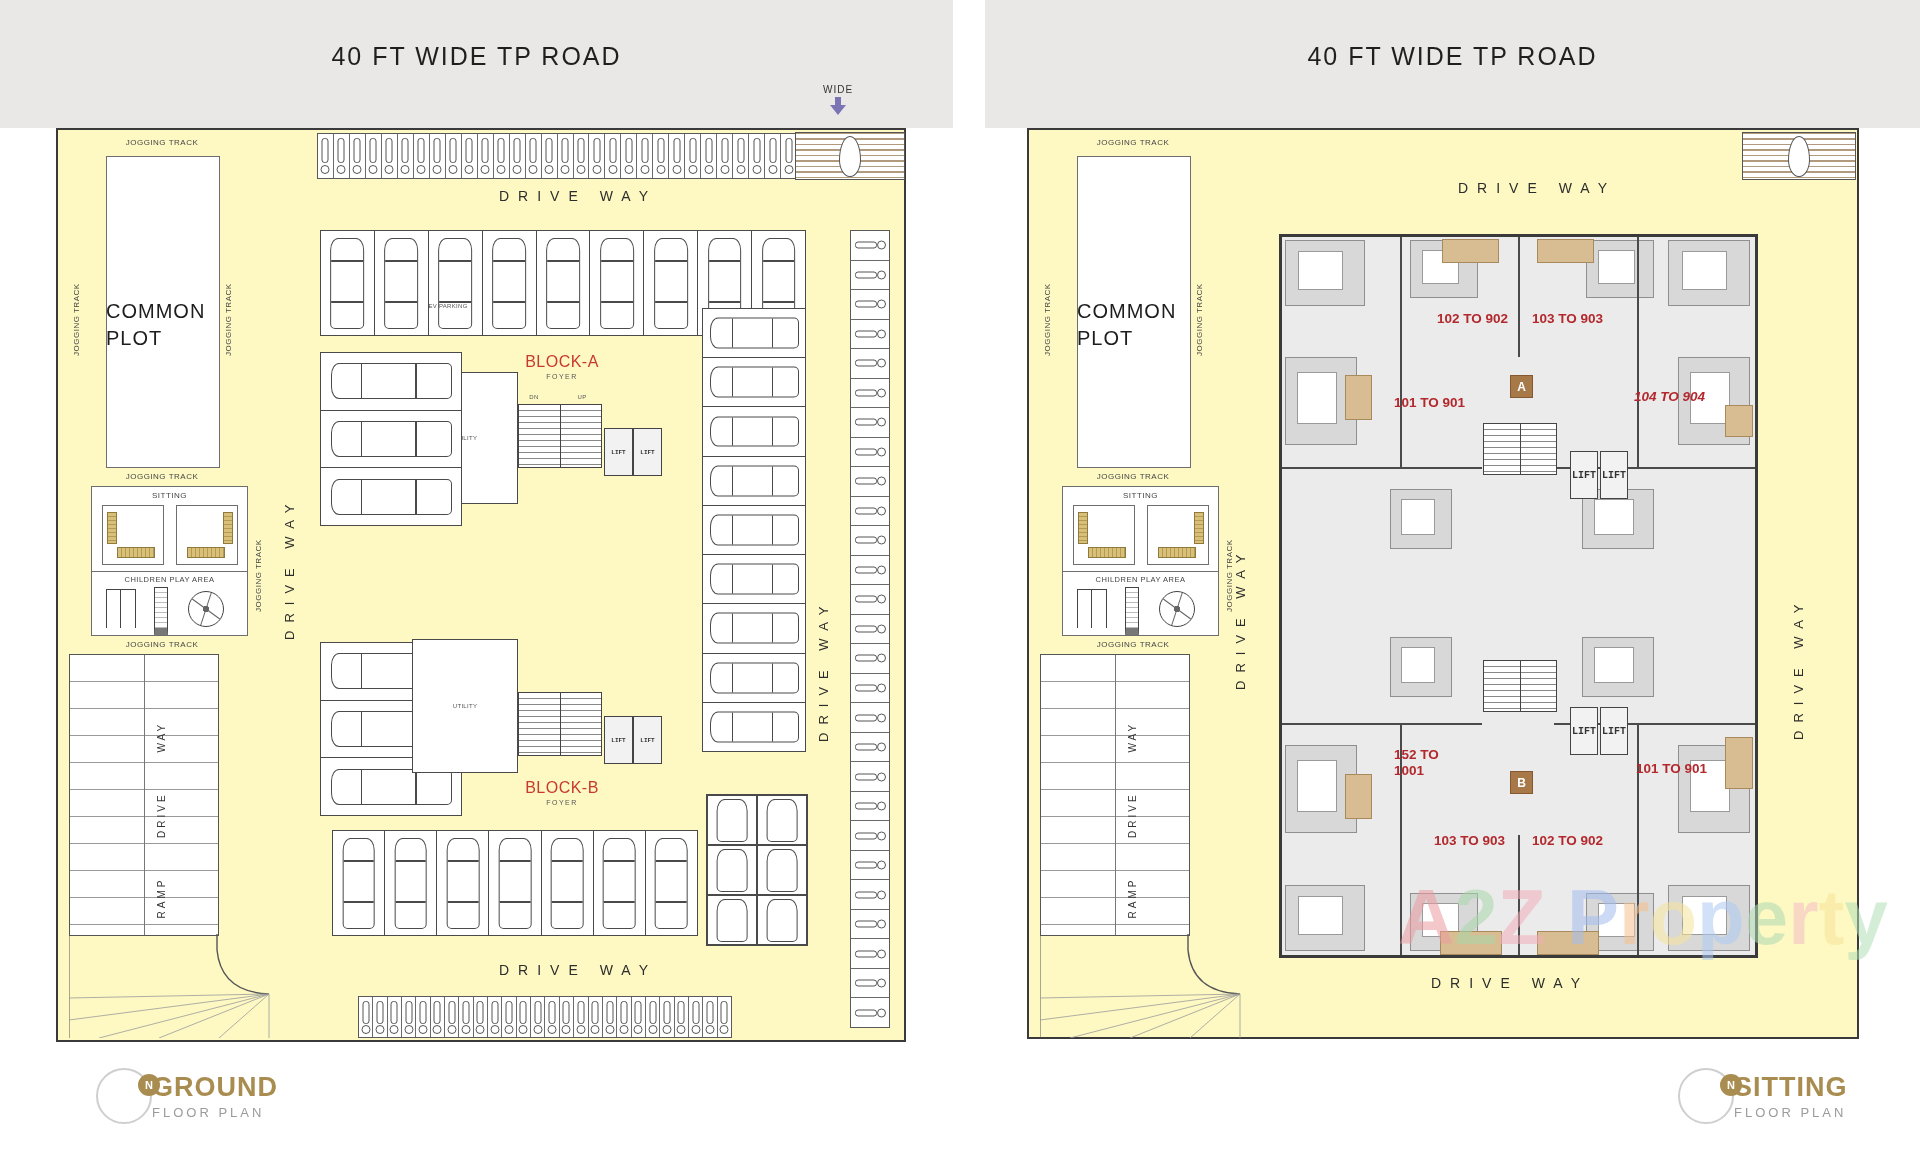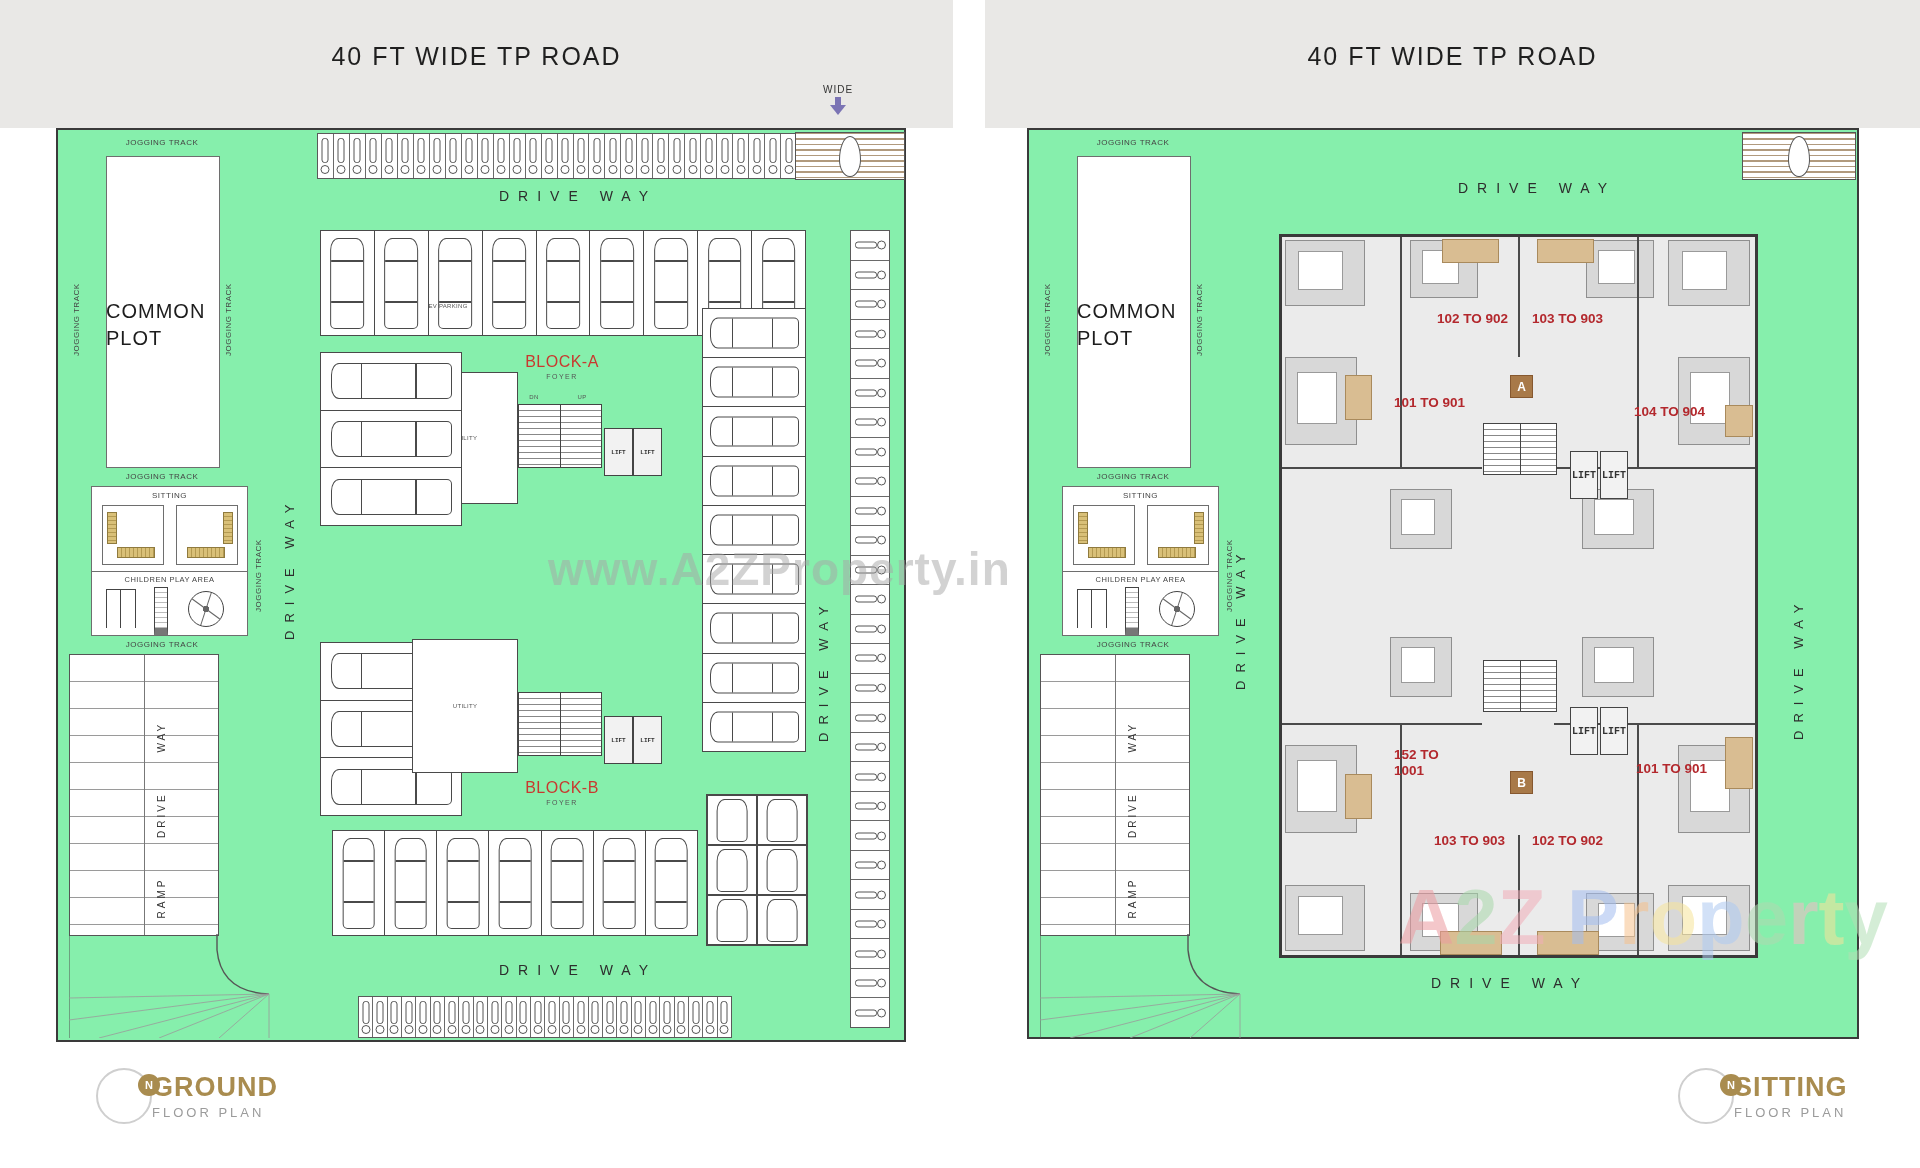--- a/index.html
+++ b/index.html
@@ -10,21 +10,21 @@
   
   .band{background:#e9e8e6;}
   .road-title{position:absolute;left:0;right:0;top:42px;text-align:center;font-size:25px;
               letter-spacing:2px;color:#1f1f1f;}
   .entry-text{font-size:10px;letter-spacing:1px;color:#333;text-align:center;}
   .entry-arrow{position:relative;width:16px;margin:2px auto 0;height:18px;}
   .entry-arrow .stem{position:absolute;left:5px;top:0;width:6px;height:9px;background:#7b74b4;}
   .entry-arrow .head{position:absolute;left:0;top:8px;width:0;height:0;
       border-left:8px solid transparent;border-right:8px solid transparent;border-top:10px solid #7b74b4;}
   
-  .plot{border:2px solid #3a3a3a;background:#86efac;}
+  .plot{border:2px solid #3a3a3a;background:#fef9c3;}
   
   .jog{font-size:8px;letter-spacing:.5px;color:#444;text-align:center;white-space:nowrap;}
   .vtext{writing-mode:vertical-rl;transform:rotate(180deg);}
   .dw{font-size:14px;letter-spacing:9px;color:#2d2d2d;text-align:center;white-space:nowrap;}
   .dwv{font-size:13px;letter-spacing:8px;color:#2d2d2d;white-space:nowrap;}
   .tiny{font-size:6px;color:#555;letter-spacing:.3px;text-align:center;}
   
   .thinbox{border:1px solid #6e6e6e;background:#fff;}
   .common-txt{font-size:20px;letter-spacing:1px;color:#1d1d1d;text-align:left;line-height:1.35;}
   .benchV{position:absolute;width:8px;height:30px;border:1px solid #8f7a3e;
@@ -464,21 +464,21 @@
           <div class="liftbox lift-lg" style="flex:1;">LIFT</div>
           <div class="liftbox lift-lg" style="flex:1;">LIFT</div>
         </div>
 
         <div class="badge" style="left:228px;top:138px;">A</div>
         <div class="badge" style="left:228px;top:534px;">B</div>
 
         <div class="unit" style="left:112px;top:158px;">101 TO 901</div>
         <div class="unit" style="left:155px;top:74px;">102 TO 902</div>
         <div class="unit" style="left:250px;top:74px;">103 TO 903</div>
-        <div class="unit" style="left:352px;top:167px;">104 TO 904</div>
+        <div class="unit" style="left:352px;top:152px;font-style:italic;">104 TO 904</div>
 
         <div class="unit" style="left:112px;top:510px;">152 TO 1001</div>
         <div class="unit" style="left:152px;top:596px;">103 TO 903</div>
         <div class="unit" style="left:250px;top:596px;">102 TO 902</div>
         <div class="unit" style="left:354px;top:524px;">101 TO 901</div>
       </div>
 
       <div class="abs dwv vtext" style="left:204px;top:340px;height:220px;">DRIVE WAY</div>
       <div class="abs dwv vtext" style="left:762px;top:390px;height:220px;">DRIVE WAY</div>
       <div class="abs dw" style="left:341px;top:845px;width:280px;">DRIVE WAY</div>
@@ -488,16 +488,15 @@
       <div class="lg-circle">
         <div class="lg-n">N</div>
       </div>
       <div class="lg-text">
         <div class="lg-title">SITTING</div>
         <div class="lg-sub">FLOOR PLAN</div>
       </div>
     </div>
   </section>
 
-  <div class="wm-center">www.A2ZProperty.in</div>
   <div class="wm-brand"><span style="color: rgb(236, 155, 160);">A</span><span style="color: rgb(168, 216, 171);">2</span><span style="color: rgb(242, 174, 185);">Z</span><span style="color: rgb(255, 255, 255);"> </span><span style="color: rgb(163, 189, 240);">P</span><span style="color: rgb(246, 194, 141);">r</span><span style="color: rgb(247, 228, 154);">o</span><span style="color: rgb(174, 202, 242);">p</span><span style="color: rgb(174, 218, 177);">e</span><span style="color: rgb(244, 188, 198);">r</span><span style="color: rgb(247, 228, 154);">t</span><span style="color: rgb(178, 223, 181);">y</span></div>
 
 </div>
 
 </body></html>

